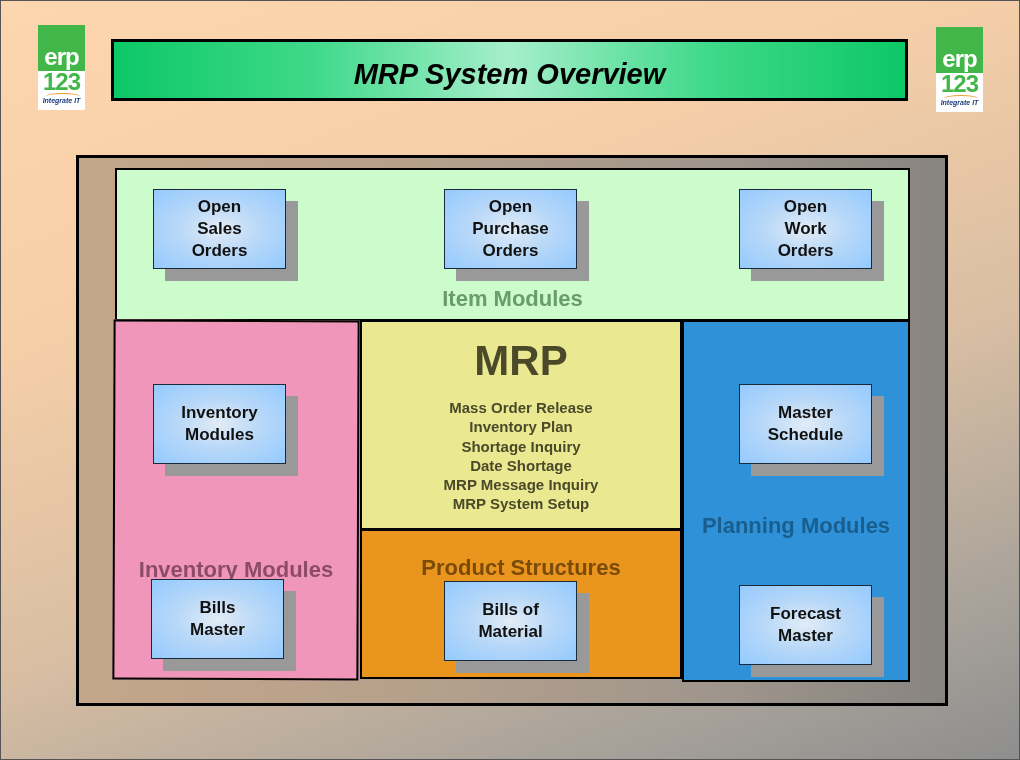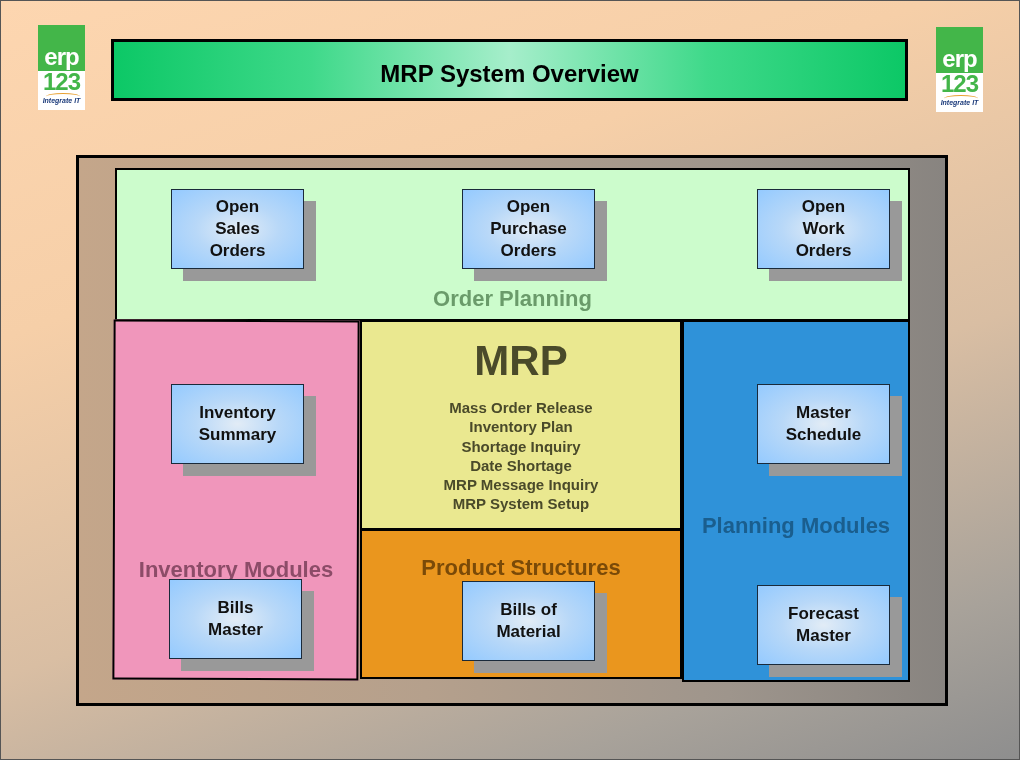--- a/index.html
+++ b/index.html
@@ -32,21 +32,21 @@
     position: absolute; left: 8px; top: 68px; width: 34px; height: 6px;
     border-top: 1px solid #e8a030; border-radius: 50% 50% 0 0;
   }
   .title-bar {
     position: absolute; left: 110px; top: 38px; width: 791px; height: 56px;
     border: 3px solid #000;
     background: linear-gradient(90deg, #0cc866 0%, #3fd98a 25%, #a6eecb 50%, #3fd98a 75%, #0cc866 100%);
     display: flex; align-items: center; justify-content: center;
   }
   .title-bar span {
-    font-size: 24px; font-weight: bold; color: #000; margin-top: 8px;
+    font-size: 29px; font-weight: bold; font-style: italic; color: #000; margin-top: 8px;
   }
   .frame {
     position: absolute; left: 75px; top: 154px; width: 866px; height: 545px;
     border: 3px solid #000;
     background: linear-gradient(90deg, #c4a68a 0%, #b5a08c 40%, #9e958c 75%, #888480 100%);
   }
   .panel { position: absolute; border: 2px solid #000; box-sizing: border-box; }
   .panel-order { left: 114px; top: 167px; width: 795px; height: 153px; background: #ccfccc; }
   .panel-inventory { left: 112px; top: 319px; width: 246px; height: 360px; background: #f096bb; transform: rotate(0.2deg); }
   .panel-mrp { left: 359px; top: 319px; width: 322px; height: 210px; background: #eae890; }
@@ -67,21 +67,21 @@
   }
   .mrp-list {
     position: absolute; left: 359px; top: 397px; width: 322px; text-align: center;
     list-style: none; margin: 0; padding: 0;
   }
   .mrp-list li {
     font-size: 15px; font-weight: bold; color: #4a4a2a; line-height: 19.3px;
     cursor: pointer;
   }
 
-  .module { position: absolute; width: 133px; height: 80px; margin-left: 18px; }
+  .module { position: absolute; width: 133px; height: 80px; }
   .module .shadow {
     position: absolute; left: 12px; top: 12px; width: 133px; height: 80px; background: #999;
   }
   .module .box {
     position: absolute; left: 0; top: 0; width: 133px; height: 80px; box-sizing: border-box;
     border: 1px solid #1a2a3a;
     background: radial-gradient(ellipse at center, #e2ecf6 0%, #b8d8f8 45%, #94caff 100%);
     display: flex; align-items: center; justify-content: center; text-align: center;
     cursor: pointer;
   }
@@ -115,21 +115,21 @@
   </div>
 
   <div class="frame"></div>
 
   <div class="panel panel-order"></div>
   <div class="panel panel-inventory"></div>
   <div class="panel panel-mrp"></div>
   <div class="panel panel-product"></div>
   <div class="panel panel-planning"></div>
 
-  <div class="section-label lbl-order">Order Planning</div>
+  <div class="section-label lbl-order">Item Modules</div>
   <div class="section-label lbl-inventory">Inventory Modules</div>
   <div class="section-label lbl-product">Product Structures</div>
   <div class="section-label lbl-planning">Planning Modules</div>
 
   <div class="mrp-title">MRP</div>
   <ul class="mrp-list">
     <li>Mass Order Release</li>
     <li>Inventory Plan</li>
     <li>Shortage Inquiry</li>
     <li>Date Shortage</li>
@@ -159,21 +159,21 @@
       <span>Open
 Work
 Orders</span>
     </div>
   </div>
 
   <div class="module" style="left:152px; top:383px;">
     <div class="shadow"></div>
     <div class="box">
       <span>Inventory
-Summary</span>
+Modules</span>
     </div>
   </div>
   <div class="module" style="left:150px; top:578px;">
     <div class="shadow"></div>
     <div class="box">
       <span>Bills
 Master</span>
     </div>
   </div>
 

